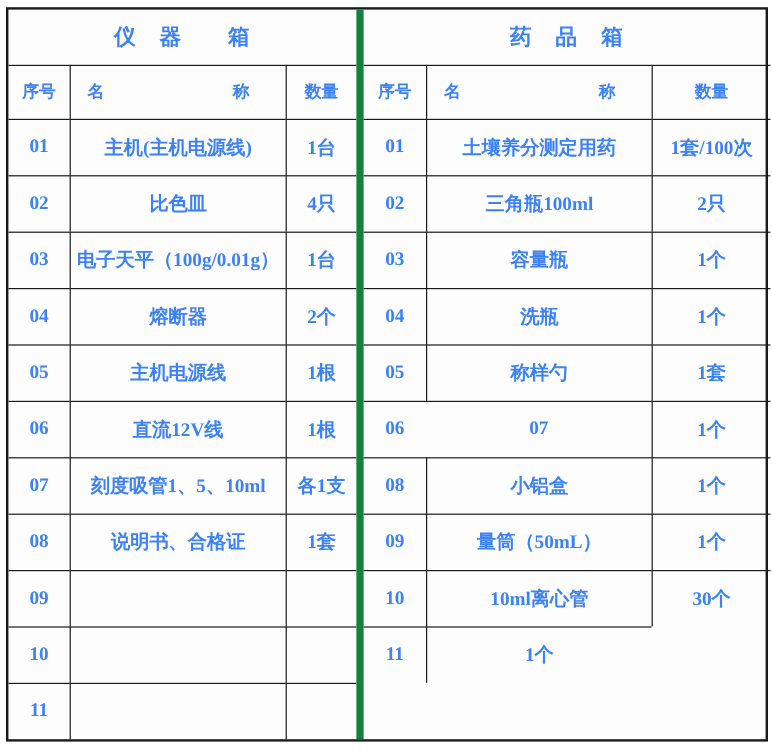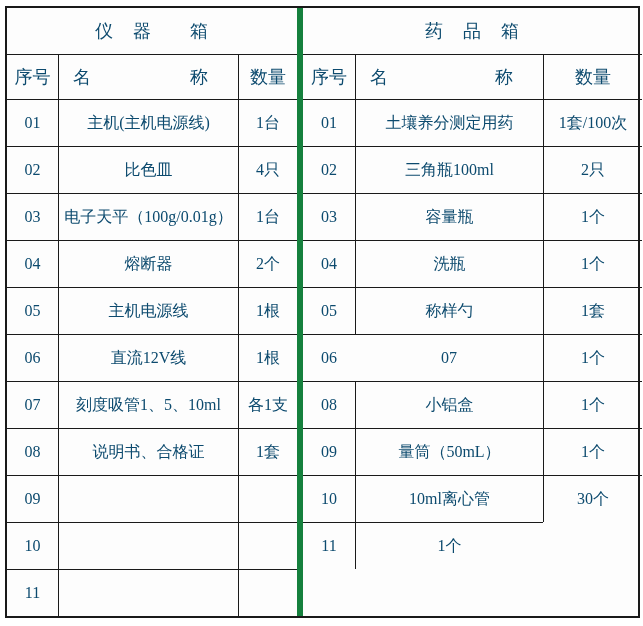--- a/index.html
+++ b/index.html
@@ -10,22 +10,22 @@
     height: 626px;
     font-family: "Liberation Serif", "DejaVu Serif", serif;
   }
   .box {
     box-sizing: content-box;
     margin: 6px 0 0 5px;
     width: 631px;
     border: 2px solid #1a1a1a;
     display: flex;
     background: #fdfdfd;
-    color: #0c4a6e;
-    font-weight: normal;
+    color: #3b82f6;
+    font-weight: bold;
   }
   .grid {
     display: grid;
     grid-template-rows: 46px 45px repeat(11, 47px);
   }
   .grid-left {
     width: 290px;
     grid-template-columns: 51px 180px 59px;
   }
   .grid-right {
@@ -44,21 +44,21 @@
     white-space: nowrap;
   }
   .title-cell {
     grid-column: 1 / 4;
     border-top: none;
     border-left: none;
     font-size: 18px;
     white-space: pre;
     letter-spacing: 1px;
   }
-  .head-cell { font-size: 18px; }
+  .head-cell { font-size: 14px; }
   .h-name {
     justify-content: space-between;
     padding: 0 30px 0 14px;
   }
   .c-no { border-left: none; }
   .h-no { border-left: none; }
 </style>
 </head>
 <body>
 

